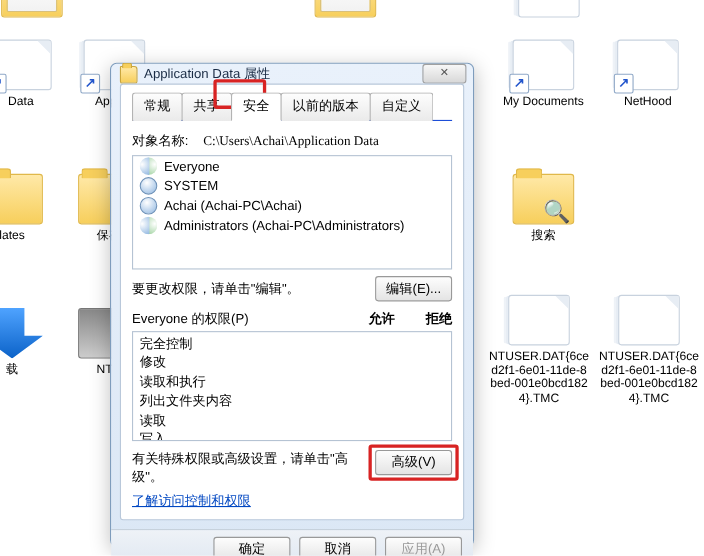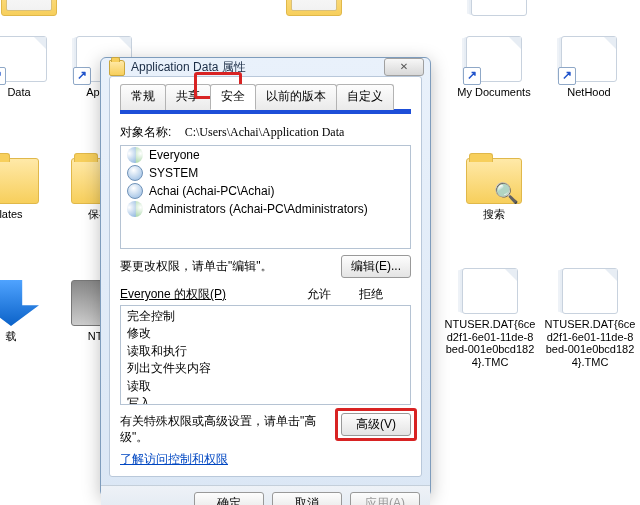--- a/index.html
+++ b/index.html
@@ -150,21 +150,21 @@
     background:#fff;
     border:1px solid #b9c8da;
     border-radius:3px;
     display:flex; flex-direction:column;
     padding:6px 10px 8px;
     position:relative;
   }
 
   .tabs{
     display:flex;
-    border-bottom:5px solid #1d4ed8;
+    border-bottom:1px solid #1d4ed8;
     margin-bottom:8px;
   }
   .tab{
     padding:3px 10px 4px;
     border:1px solid #b3b3b3;
     border-bottom:none;
     background:linear-gradient(#fdfdfd,#eaeaea);
     margin-right:-1px;
     font-size:12px;
     border-radius:3px 3px 0 0;
@@ -221,22 +221,22 @@
     cursor:default;
     min-width:70px;
     text-align:center;
   }
   .btn.disabled{ color:#9a9a9a; }
 
   .perm-header{
     display:flex; margin-top:8px;
     font-size:12px;
   }
-  .perm-header .pn{flex:1;text-decoration:underline;}
-  .perm-header .pc{width:52px; text-align:left;}
+  .perm-header .pn{flex:1;}
+  .perm-header .pc{width:52px; text-align:right;font-weight:bold;}
 
   .perm-list{
     border:1px solid #b5c3d3;
     height:100px;
     margin-top:2px;
     padding:2px 6px;
     overflow:hidden;
     font-size:12px;
     line-height:1.45;
   }

